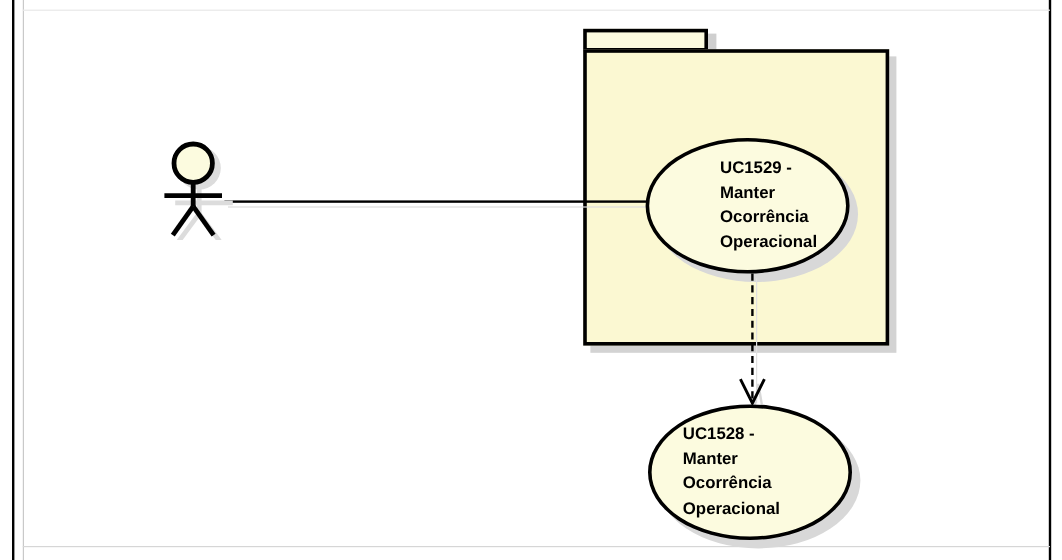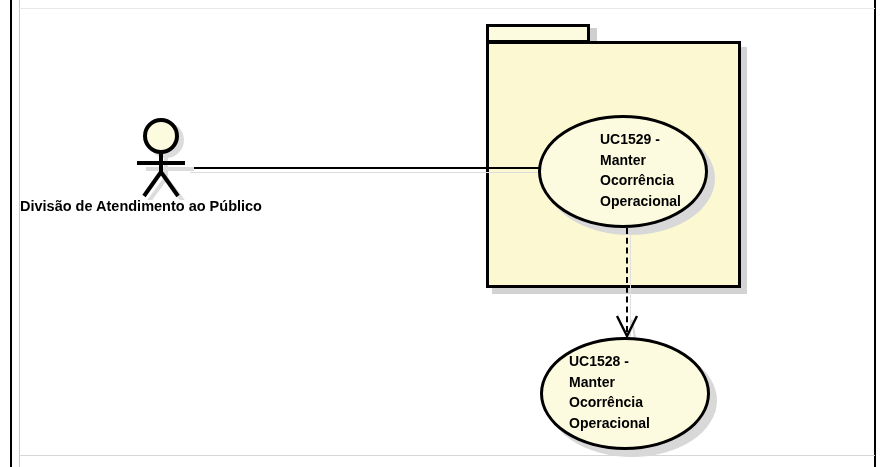--- a/index.html
+++ b/index.html
@@ -190,21 +190,20 @@
       <line x1="33" y1="41" x2="33" y2="62" stroke="#dcdcdc" stroke-width="4" transform="translate(5,4)"></line>
       <line x1="33" y1="62" x2="16" y2="85" stroke="#dcdcdc" stroke-width="4" transform="translate(5,4)"></line>
       <line x1="33" y1="62" x2="50" y2="85" stroke="#dcdcdc" stroke-width="4" transform="translate(5,4)"></line>
       <ellipse cx="33" cy="24" rx="16" ry="16" fill="#fcfbdf" stroke="#000000" stroke-width="4"></ellipse>
       <line x1="9" y1="51" x2="57" y2="51" stroke="#000000" stroke-width="4" stroke-linecap="butt"></line>
       <line x1="33" y1="40" x2="33" y2="60" stroke="#000000" stroke-width="4"></line>
       <line x1="33" y1="60" x2="16" y2="84" stroke="#000000" stroke-width="4"></line>
       <line x1="33" y1="60" x2="50" y2="84" stroke="#000000" stroke-width="4"></line>
     </svg>
   </div>
-  <div class="actor-label">Divisão de Atendimento ao Público</div>
 
   <div class="uc-shadow" id="uc-top-shadow"></div>
   <div class="uc" id="uc-top"></div>
   <div class="uc-text" id="uc-top-text">UC1529 -
 Manter
 Ocorrência
 Operacional</div>
 
   <div class="dep-dash-shadow"></div>
   <div class="dep-dash"></div>

